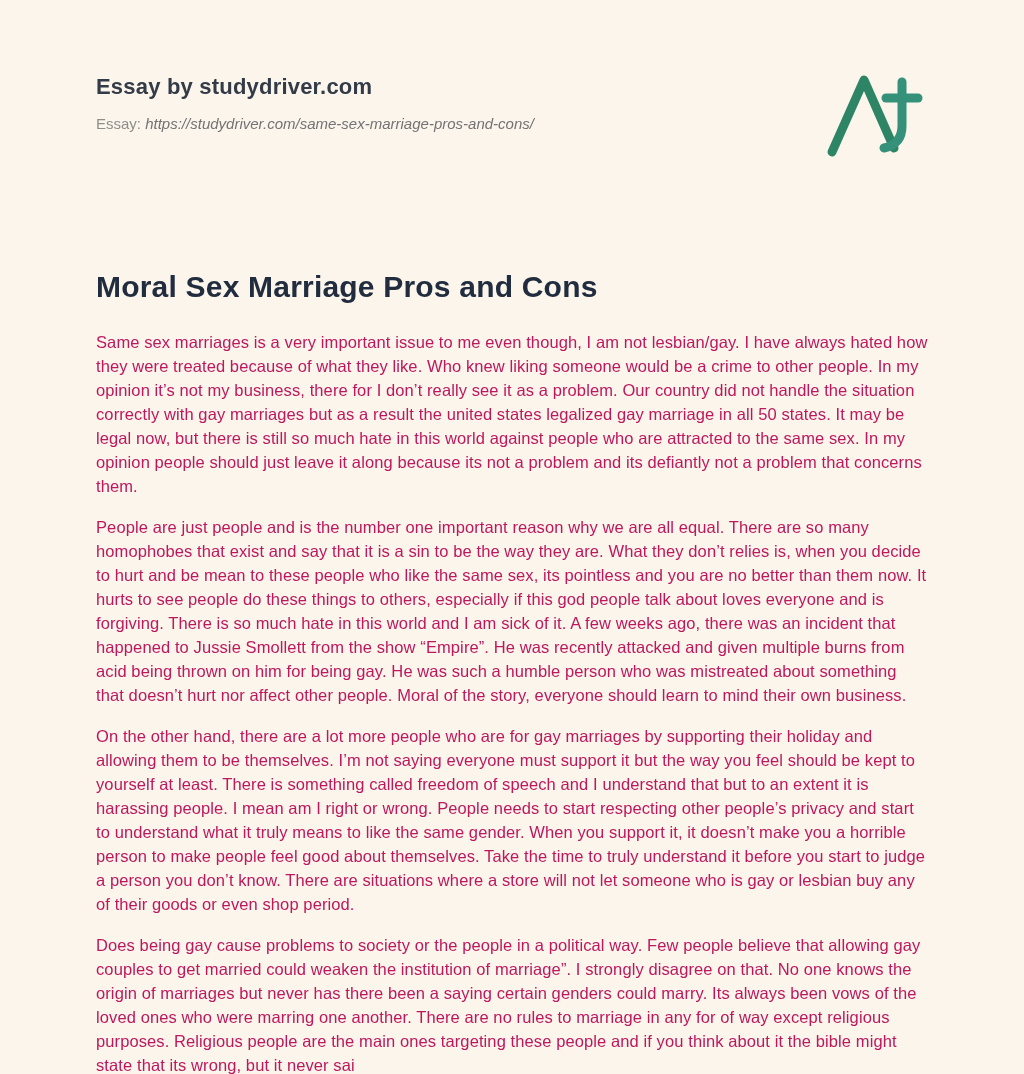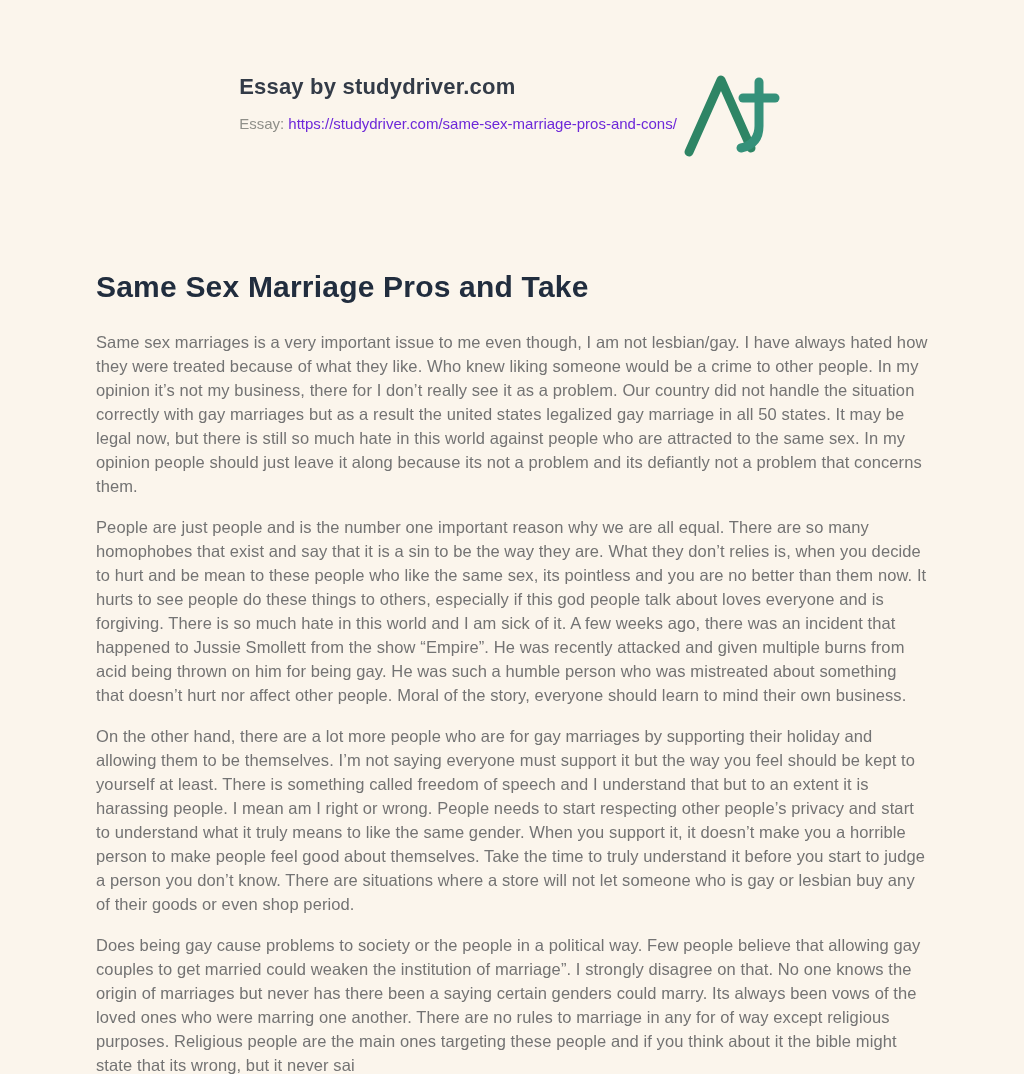--- a/index.html
+++ b/index.html
@@ -16,38 +16,39 @@
     position: relative;
     width: 1024px;
     height: 1074px;
     overflow: hidden;
   }
   .content {
     padding: 74px 96px 0 96px;
   }
   .header {
     display: flex;
-    justify-content: center;
+    justify-content: space-between;
     align-items: flex-start;
   }
   .byline {
     font-size: 22px;
     font-weight: 700;
     color: #333b47;
     letter-spacing: 0.2px;
   }
   .source-line {
     margin-top: 15px;
     font-size: 15px;
     color: #8f8f89;
   }
   .source-line a {
-    color: #6d28d9;
+    color: #737373;
     text-decoration: none;
     cursor: pointer;
+    font-style: italic;
   }
   .logo {
     width: 104px;
     height: 92px;
     flex: 0 0 auto;
     margin-top: -6px;
     margin-right: 4px;
   }
   .logo svg { width: 100%; height: 100%; }
   .essay-title {
@@ -56,21 +57,21 @@
     font-weight: 700;
     color: #212d3e;
     letter-spacing: 0.2px;
   }
   .paragraphs {
     margin-top: 26px;
   }
   .paragraphs p {
     font-size: 16.5px;
     line-height: 24px;
-    color: #737373;
+    color: #be185d;
     margin-bottom: 17px;
     letter-spacing: 0.1px;
   }
 </style>
 </head>
 <body>
 
 <div class="page">
   <div class="content">
     <div class="header">
@@ -85,21 +86,21 @@
         <svg viewBox="0 0 104 92" xmlns="http://www.w3.org/2000/svg" fill="none">
 
           <path d="M 12 84 L 44 12 L 74 80" stroke="#2e8565" stroke-width="9" stroke-linecap="round" stroke-linejoin="round"></path>
 
           <path d="M 82 14 L 82 58 Q 82 76 64 80" stroke="#35917a" stroke-width="9" stroke-linecap="round"></path>
           <path d="M 66 30 L 98 30" stroke="#35917a" stroke-width="9" stroke-linecap="round"></path>
         </svg>
       </div>
     </div>
 
-    <h1 class="essay-title">Same Sex Marriage Pros and Take</h1>
+    <h1 class="essay-title">Moral Sex Marriage Pros and Cons</h1>
 
     <div class="paragraphs">
         <p>Same sex marriages is a very important issue to me even though, I am not lesbian/gay. I have always hated how they were treated because of what they like. Who knew liking someone would be a crime to other people. In my opinion it’s not my business, there for I don’t really see it as a problem. Our country did not handle the situation correctly with gay marriages but as a result the united states legalized gay marriage in all 50 states. It may be legal now, but there is still so much hate in this world against people who are attracted to the same sex. In my opinion people should just leave it along because its not a problem and its defiantly not a problem that concerns them.</p>
         <p>People are just people and is the number one important reason why we are all equal. There are so many homophobes that exist and say that it is a sin to be the way they are. What they don’t relies is, when you decide to hurt and be mean to these people who like the same sex, its pointless and you are no better than them now. It hurts to see people do these things to others, especially if this god people talk about loves everyone and is forgiving. There is so much hate in this world and I am sick of it. A few weeks ago, there was an incident that happened to Jussie Smollett from the show “Empire”. He was recently attacked and given multiple burns from acid being thrown on him for being gay. He was such a humble person who was mistreated about something that doesn’t hurt nor affect other people. Moral of the story, everyone should learn to mind their own business.</p>
         <p>On the other hand, there are a lot more people who are for gay marriages by supporting their holiday and allowing them to be themselves. I’m not saying everyone must support it but the way you feel should be kept to yourself at least. There is something called freedom of speech and I understand that but to an extent it is harassing people. I mean am I right or wrong. People needs to start respecting other people’s privacy and start to understand what it truly means to like the same gender. When you support it, it doesn’t make you a horrible person to make people feel good about themselves. Take the time to truly understand it before you start to judge a person you don’t know. There are situations where a store will not let someone who is gay or lesbian buy any of their goods or even shop period.</p>
         <p>Does being gay cause problems to society or the people in a political way. Few people believe that allowing gay couples to get married could weaken the institution of marriage”. I strongly disagree on that. No one knows the origin of marriages but never has there been a saying certain genders could marry. Its always been vows of the loved ones who were marring one another. There are no rules to marriage in any for of way except religious purposes. Religious people are the main ones targeting these people and if you think about it the bible might state that its wrong, but it never sai</p>
       </div>
   </div>
 </div>
 

